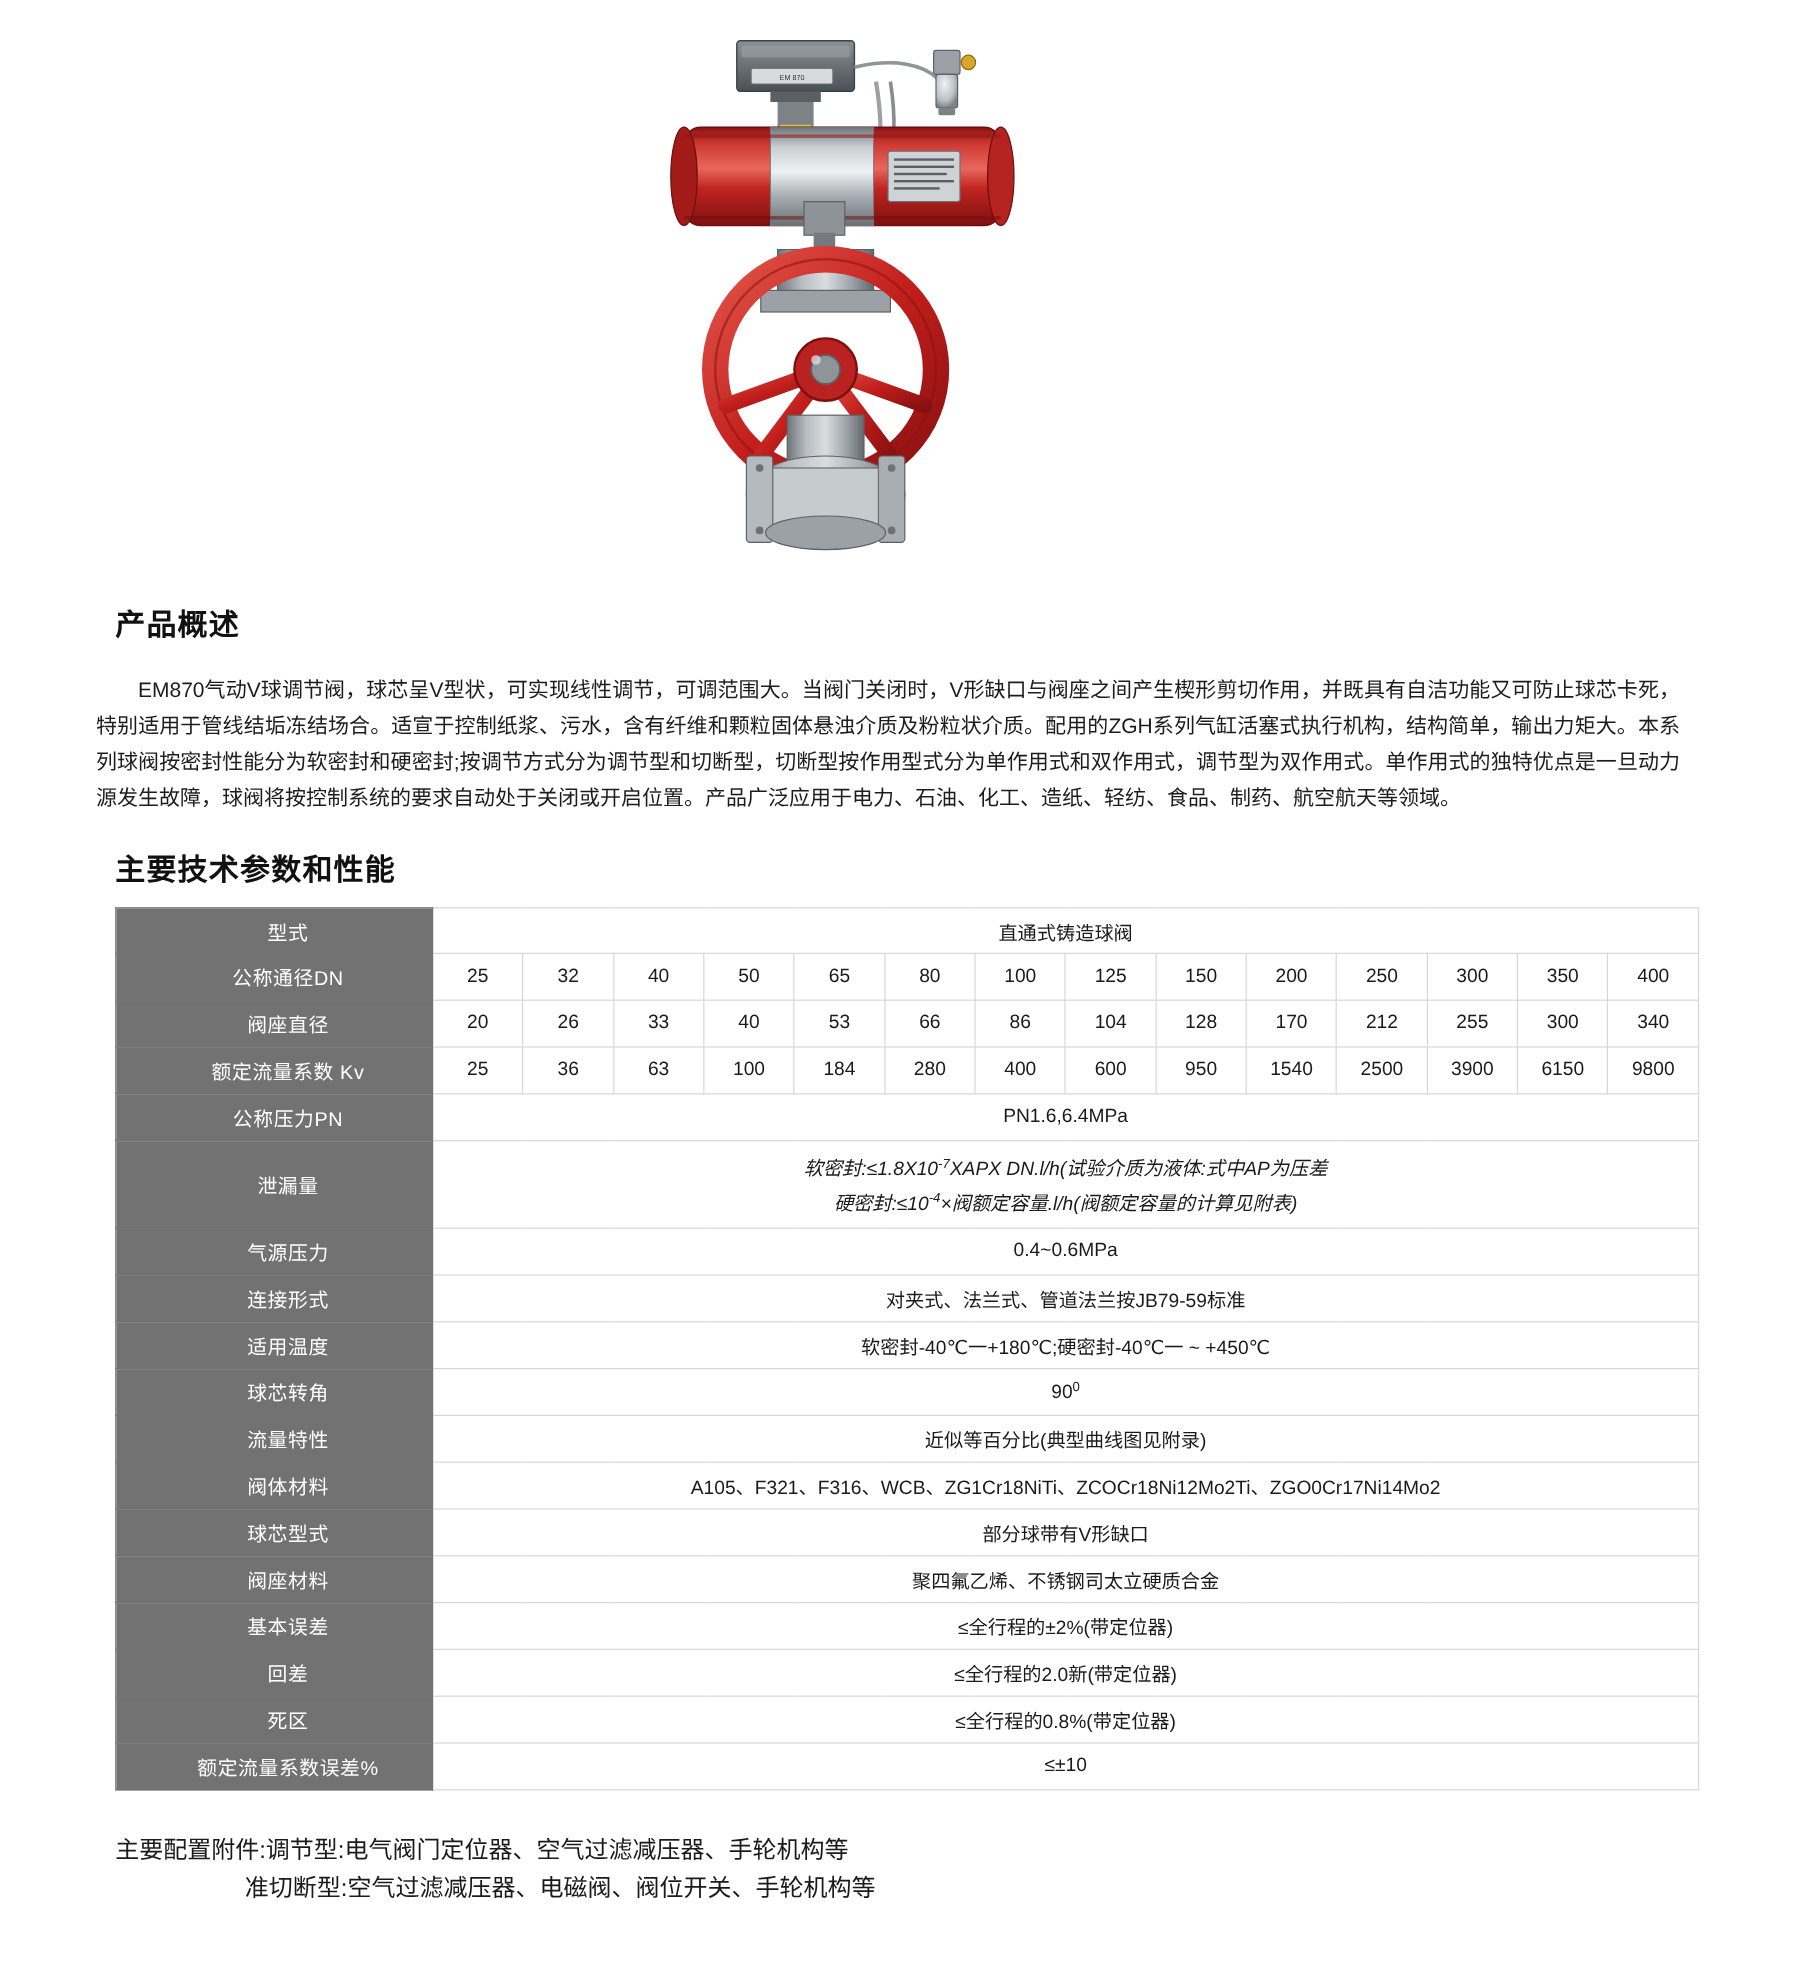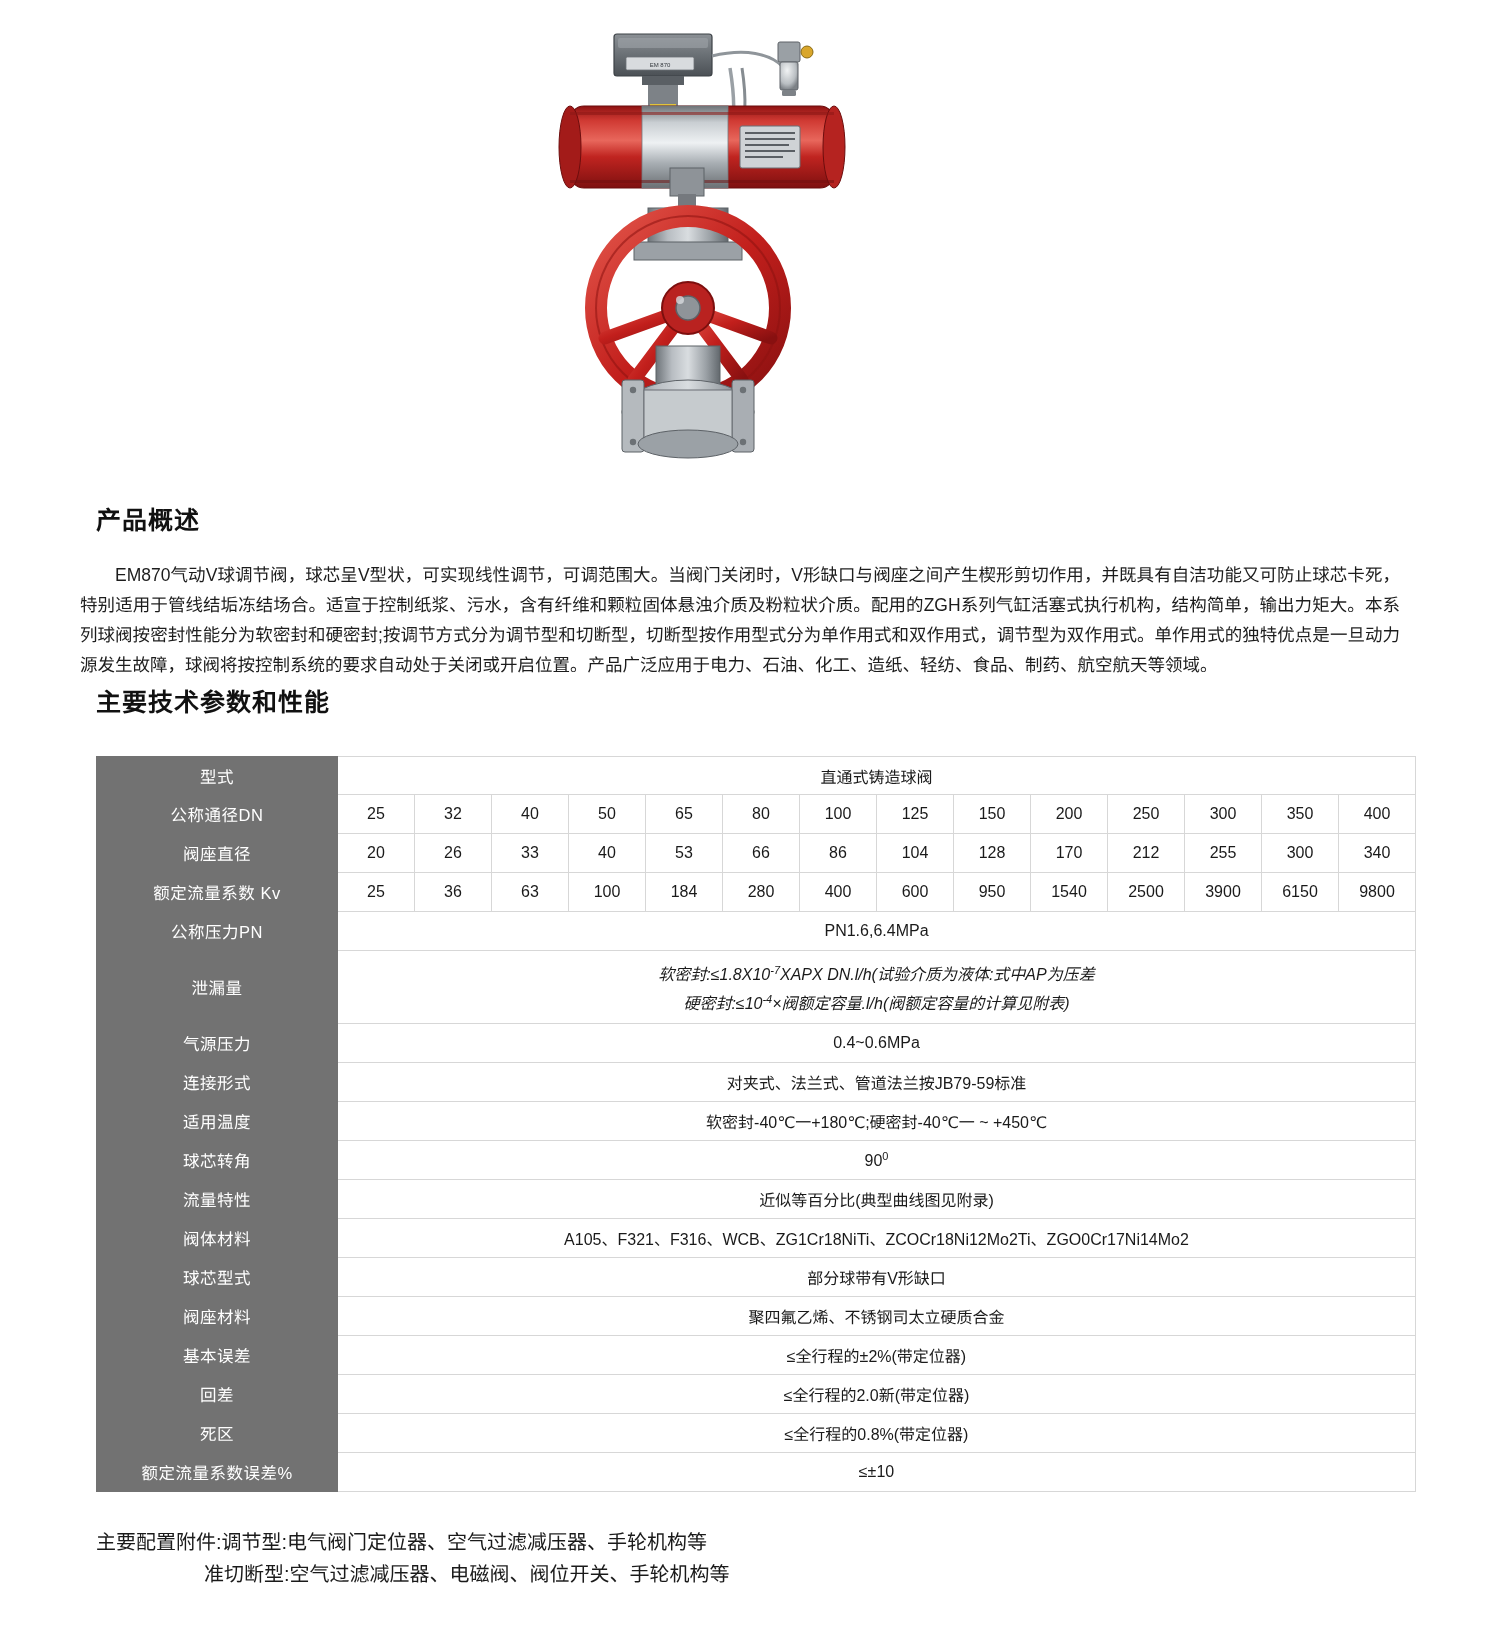--- a/index.html
+++ b/index.html
@@ -41,21 +41,21 @@
 
   
   .sec-title {
     font-size: 25px;
     font-weight: bold;
     letter-spacing: 1px;
     color: #111;
     margin: 0;
   }
   #overview-heading { position:absolute; left:96px; top:500px; }
-  #specs-heading    { position:absolute; left:96px; top:682px;font-family:Liberation Serif, serif; }
+  #specs-heading    { position:absolute; left:96px; top:704px;font-family:Liberation Serif, serif; }
 
   
   .overview-body {
     position: absolute;
     left: 80px;
     top: 542px;
     width: 1320px;
     font-size: 17.5px;
     line-height: 30px;
     text-align: justify;
@@ -87,20 +87,21 @@
     height: 37px;
     white-space: nowrap;
   }
   table.spec td.rowhead {
     background: #727272;
     color: #ffffff;
     font-size: 16.5px;
     width: 240px;
     border: 1px solid #727272;
     letter-spacing: 0.5px;
+    padding-left: 23px;
   }
   table.spec tr.tall td { height: 38px; }
   table.spec tr.r-type td { height: 37px; }
   table.spec tr.r-leak td { height: 72px; }
   table.spec td.leak-cell {
     line-height: 25px;
     font-size: 16px;
     white-space: normal;
     font-style: italic;
   }

